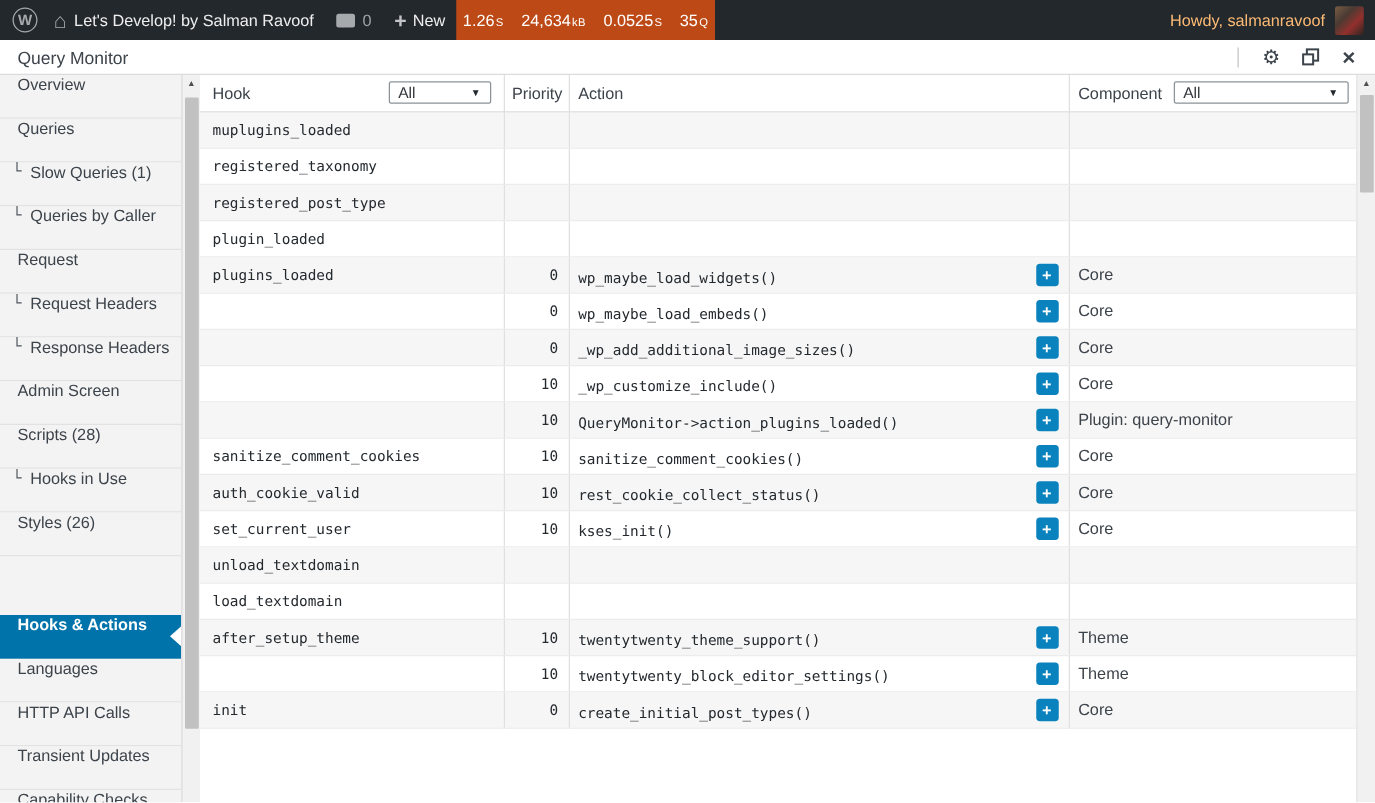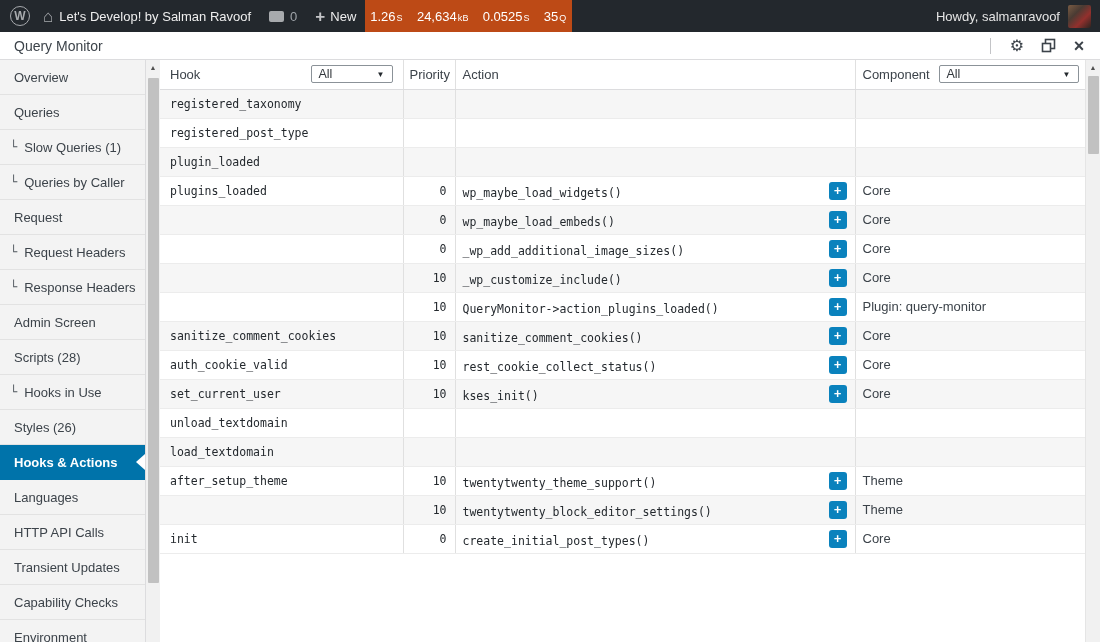--- a/index.html
+++ b/index.html
@@ -15,42 +15,42 @@
   .home-icon { color:#a7aaad; font-size:17px; margin-right:6px; line-height:1; }
   .site-name { color:#eeeeee; }
   .bubble { width:15px; height:11px; background:#a7aaad; border-radius:2px; position:relative; margin-right:6px; }
   .bubble::after { content:""; position:absolute; left:3px; bottom:-4px; border:4px solid transparent; border-top-color:#a7aaad; border-left-width:3px; border-right-width:3px; }
   .comments-count { color:#9ea3a8; }
   .plus-glyph { color:#c3c4c7; font-size:17px; font-weight:bold; margin-right:5px; line-height:1; }
   .qm-stats { display:flex; align-items:center; gap:14px; padding:0 5px; color:#fff; font-size:13px; }
   .stat { display:flex; align-items:baseline; }
   .stat .u { font-size:9px; margin-left:1px; letter-spacing:.3px; }
   .ab-right { margin-left:auto; display:flex; align-items:center; }
-  .howdy { color:#e5e5e5; }
+  .howdy { color:#fdba74; }
   .avatar { width:23px; height:23px; margin-left:8px; border-radius:2px;
     background:linear-gradient(135deg,#7a5c44 0%,#4a3b33 35%,#93302d 65%,#2c2420 100%); }
 
   
   .qm-header { height:28px; flex:0 0 28px; background:#fff; border-bottom:1px solid #dcdcde; display:flex; align-items:center; padding:0 10px 0 14px; }
   .qm-title { font-size:14px; color:#3c434a; }
   .qm-header-actions { margin-left:auto; display:flex; align-items:center; gap:9px; }
   .qm-sep { width:1px; height:16px; background:#c3c4c7; margin-right:6px; }
   .qm-icon-btn { background:none; border:none; cursor:pointer; color:#3c434a; display:flex; align-items:center; justify-content:center; width:22px; height:22px; padding:0; }
   .gear { font-size:16px; }
   .close-x { font-size:18px; font-weight:bold; color:#3c434a; line-height:1; }
 
   
   .qm-body { flex:1; display:flex; align-items:stretch; overflow:hidden; background:#fff; }
 
   
   .qm-sidebar { width:145px; flex:0 0 145px; background:#f3f3f3; overflow:hidden; }
-  .qm-sidebar-item { height:35px; display:flex; align-items:center; padding-left:14px; font-size:13px; color:#3c434a; border-bottom:1px solid #e2e2e2; cursor:pointer; position:relative; background:#f3f3f3; }
+  .qm-sidebar-item { height:35px; display:flex; align-items:flex-start; padding-left:14px; font-size:13px; color:#3c434a; border-bottom:1px solid #e2e2e2; cursor:pointer; position:relative; background:#f3f3f3; }
   .qm-sidebar-item.sub { padding-left:10px; }
   .sub-prefix { font-family:"DejaVu Sans Mono",monospace; font-size:12px; color:#50575e; margin-right:7px; }
-  .qm-sidebar-item.selected { background:#0073aa; color:#fff; font-weight:bold; border-bottom-color:#0073aa; }
+  .qm-sidebar-item.selected { background:#0073aa; color:#fff; font-weight:bold; border-bottom-color:#0073aa;margin-top:47px; }
   .qm-sidebar-item.selected::after { content:""; position:absolute; right:-1px; top:50%; margin-top:-9px;
     border-top:9px solid transparent; border-bottom:9px solid transparent; border-right:10px solid #ffffff; }
 
   
   .vscroll { width:15px; flex:0 0 15px; background:#f1f1f1; position:relative; border-left:1px solid #dcdcde; }
   .vscroll .scroll-arrow { height:15px; display:flex; align-items:center; justify-content:center; font-size:7px; color:#505050; }
   .scroll-thumb { position:absolute; left:2px; width:11px; background:#c1c1c1; border-radius:1px; }
   .vscroll.right { border-left:1px solid #e5e5e5; }
 
   
@@ -237,20 +237,26 @@
                 <span class="qm-select comp-sel">
                   <span>All</span>
                   <span class="caret">▼</span>
                 </span>
               </span>
             </th>
           </tr>
         </thead>
         <tbody id="qm-rows">
             <tr>
+              <td class="td-hook mono">muplugins_loaded</td>
+              <td class="td-priority mono"></td>
+              <td class="td-action"></td>
+              <td class="td-component"></td>
+            </tr>
+            <tr>
               <td class="td-hook mono">registered_taxonomy</td>
               <td class="td-priority mono"></td>
               <td class="td-action"></td>
               <td class="td-component"></td>
             </tr>
             <tr>
               <td class="td-hook mono">registered_post_type</td>
               <td class="td-priority mono"></td>
               <td class="td-action"></td>
               <td class="td-component"></td>

